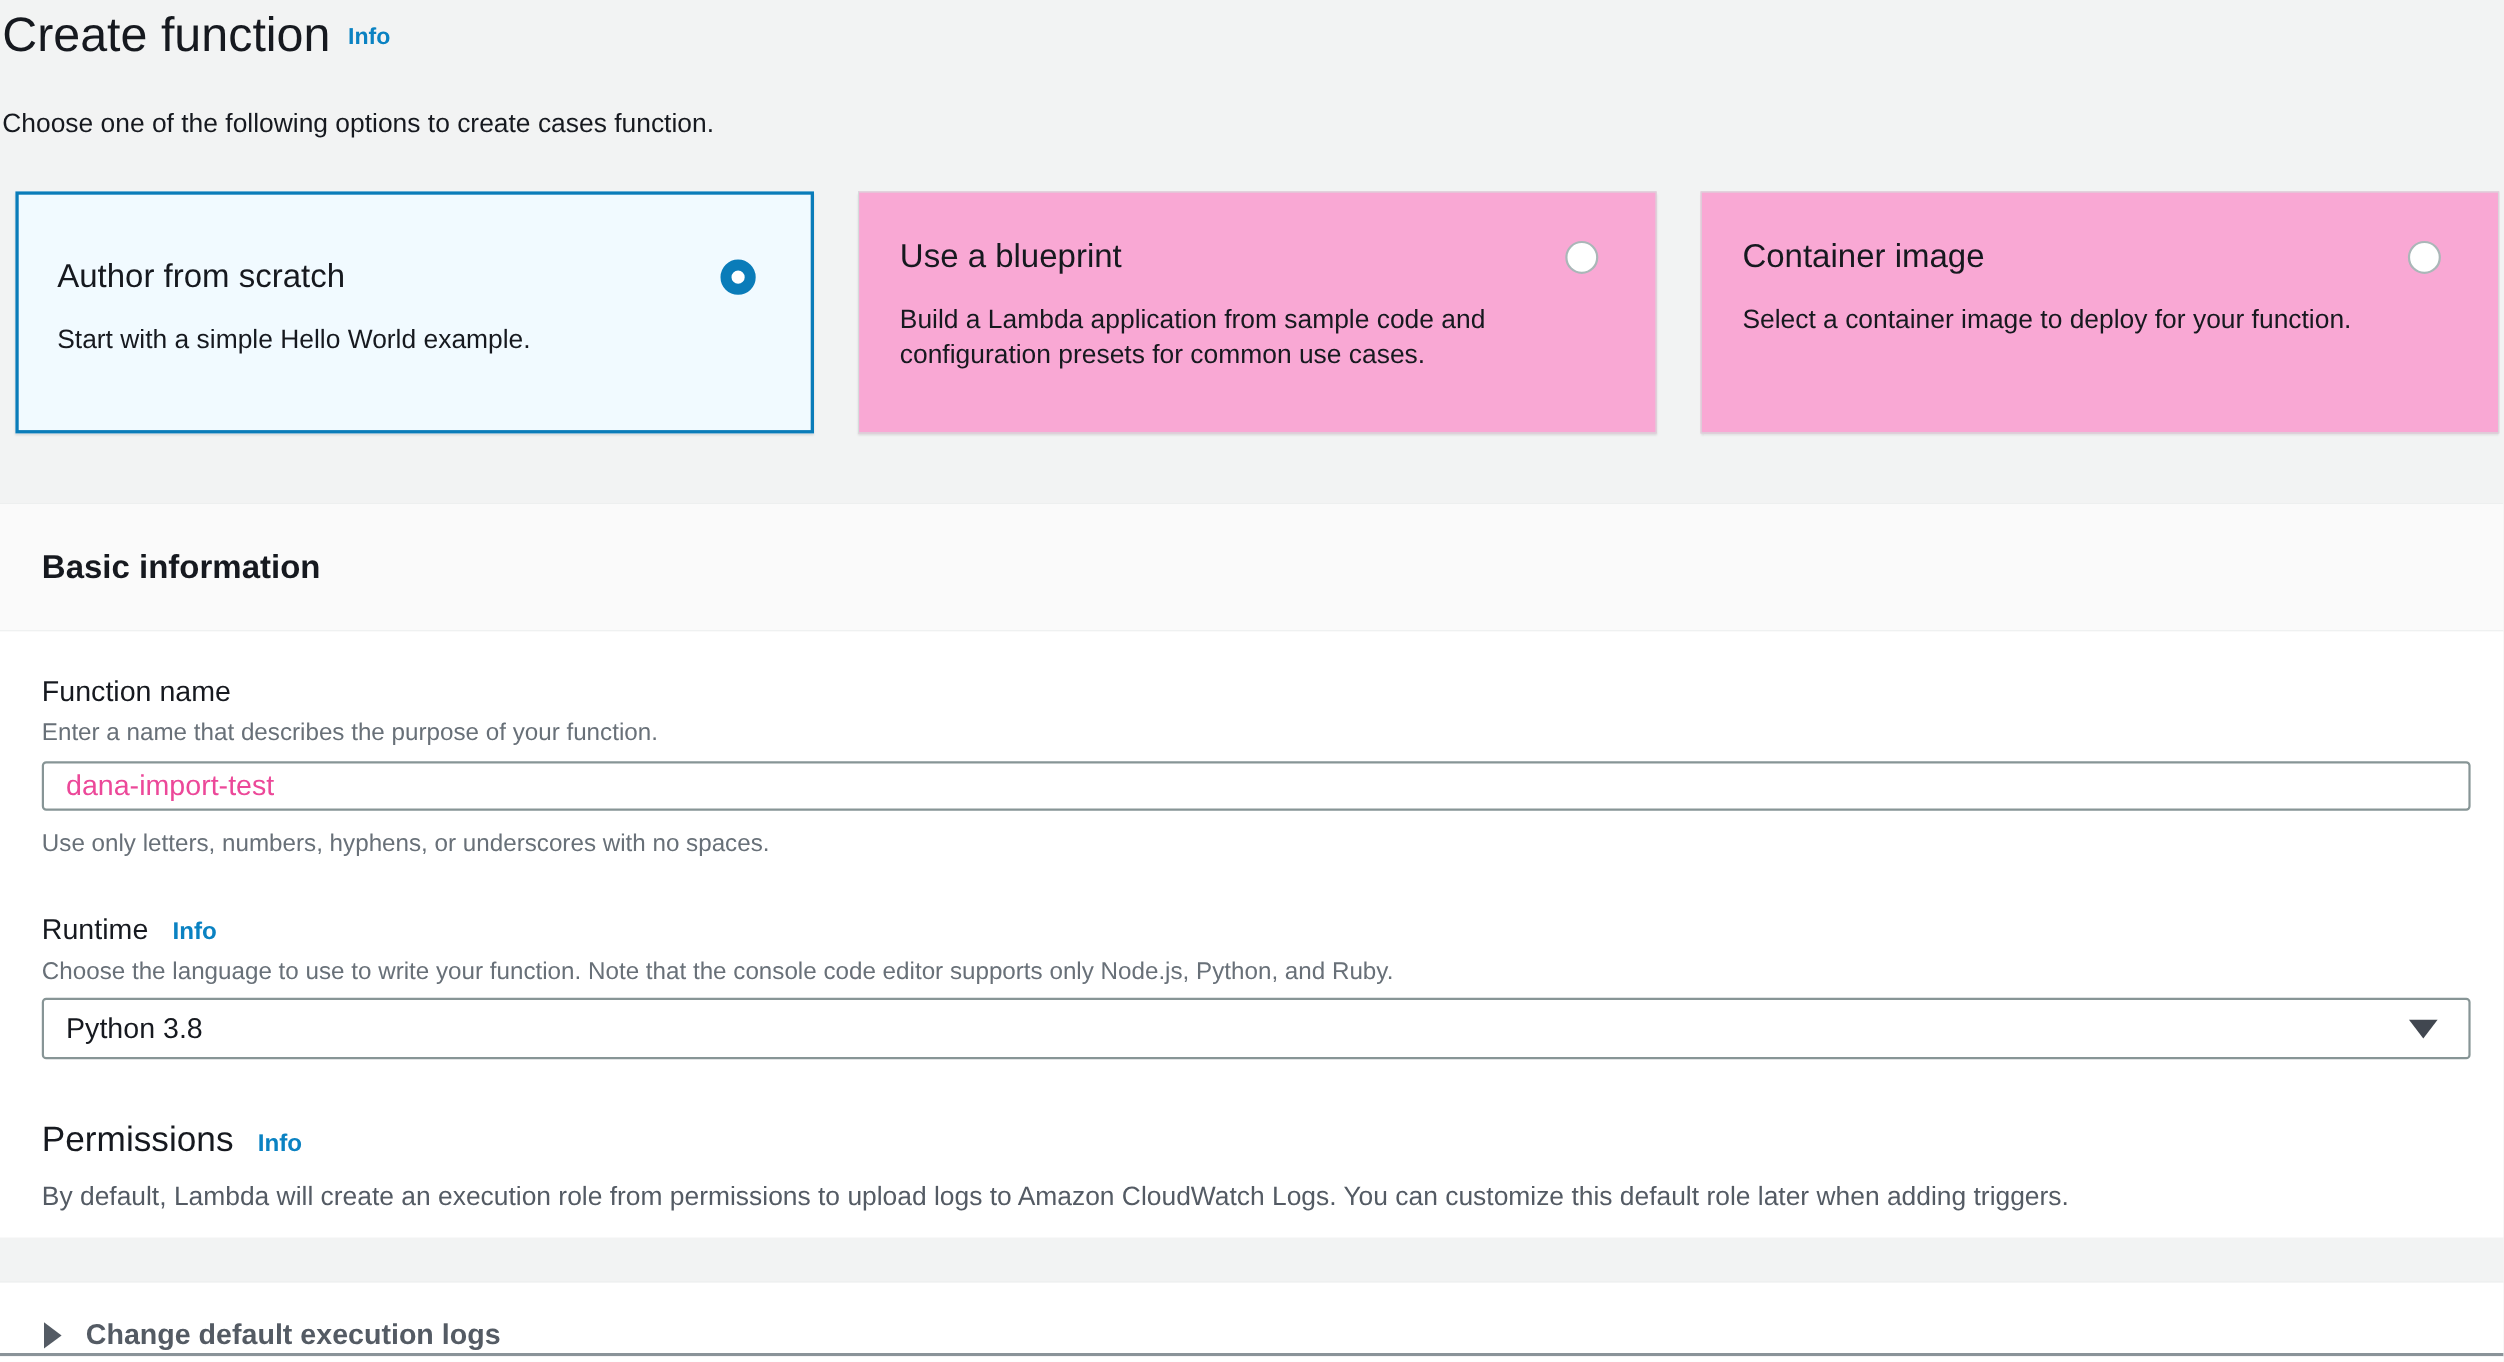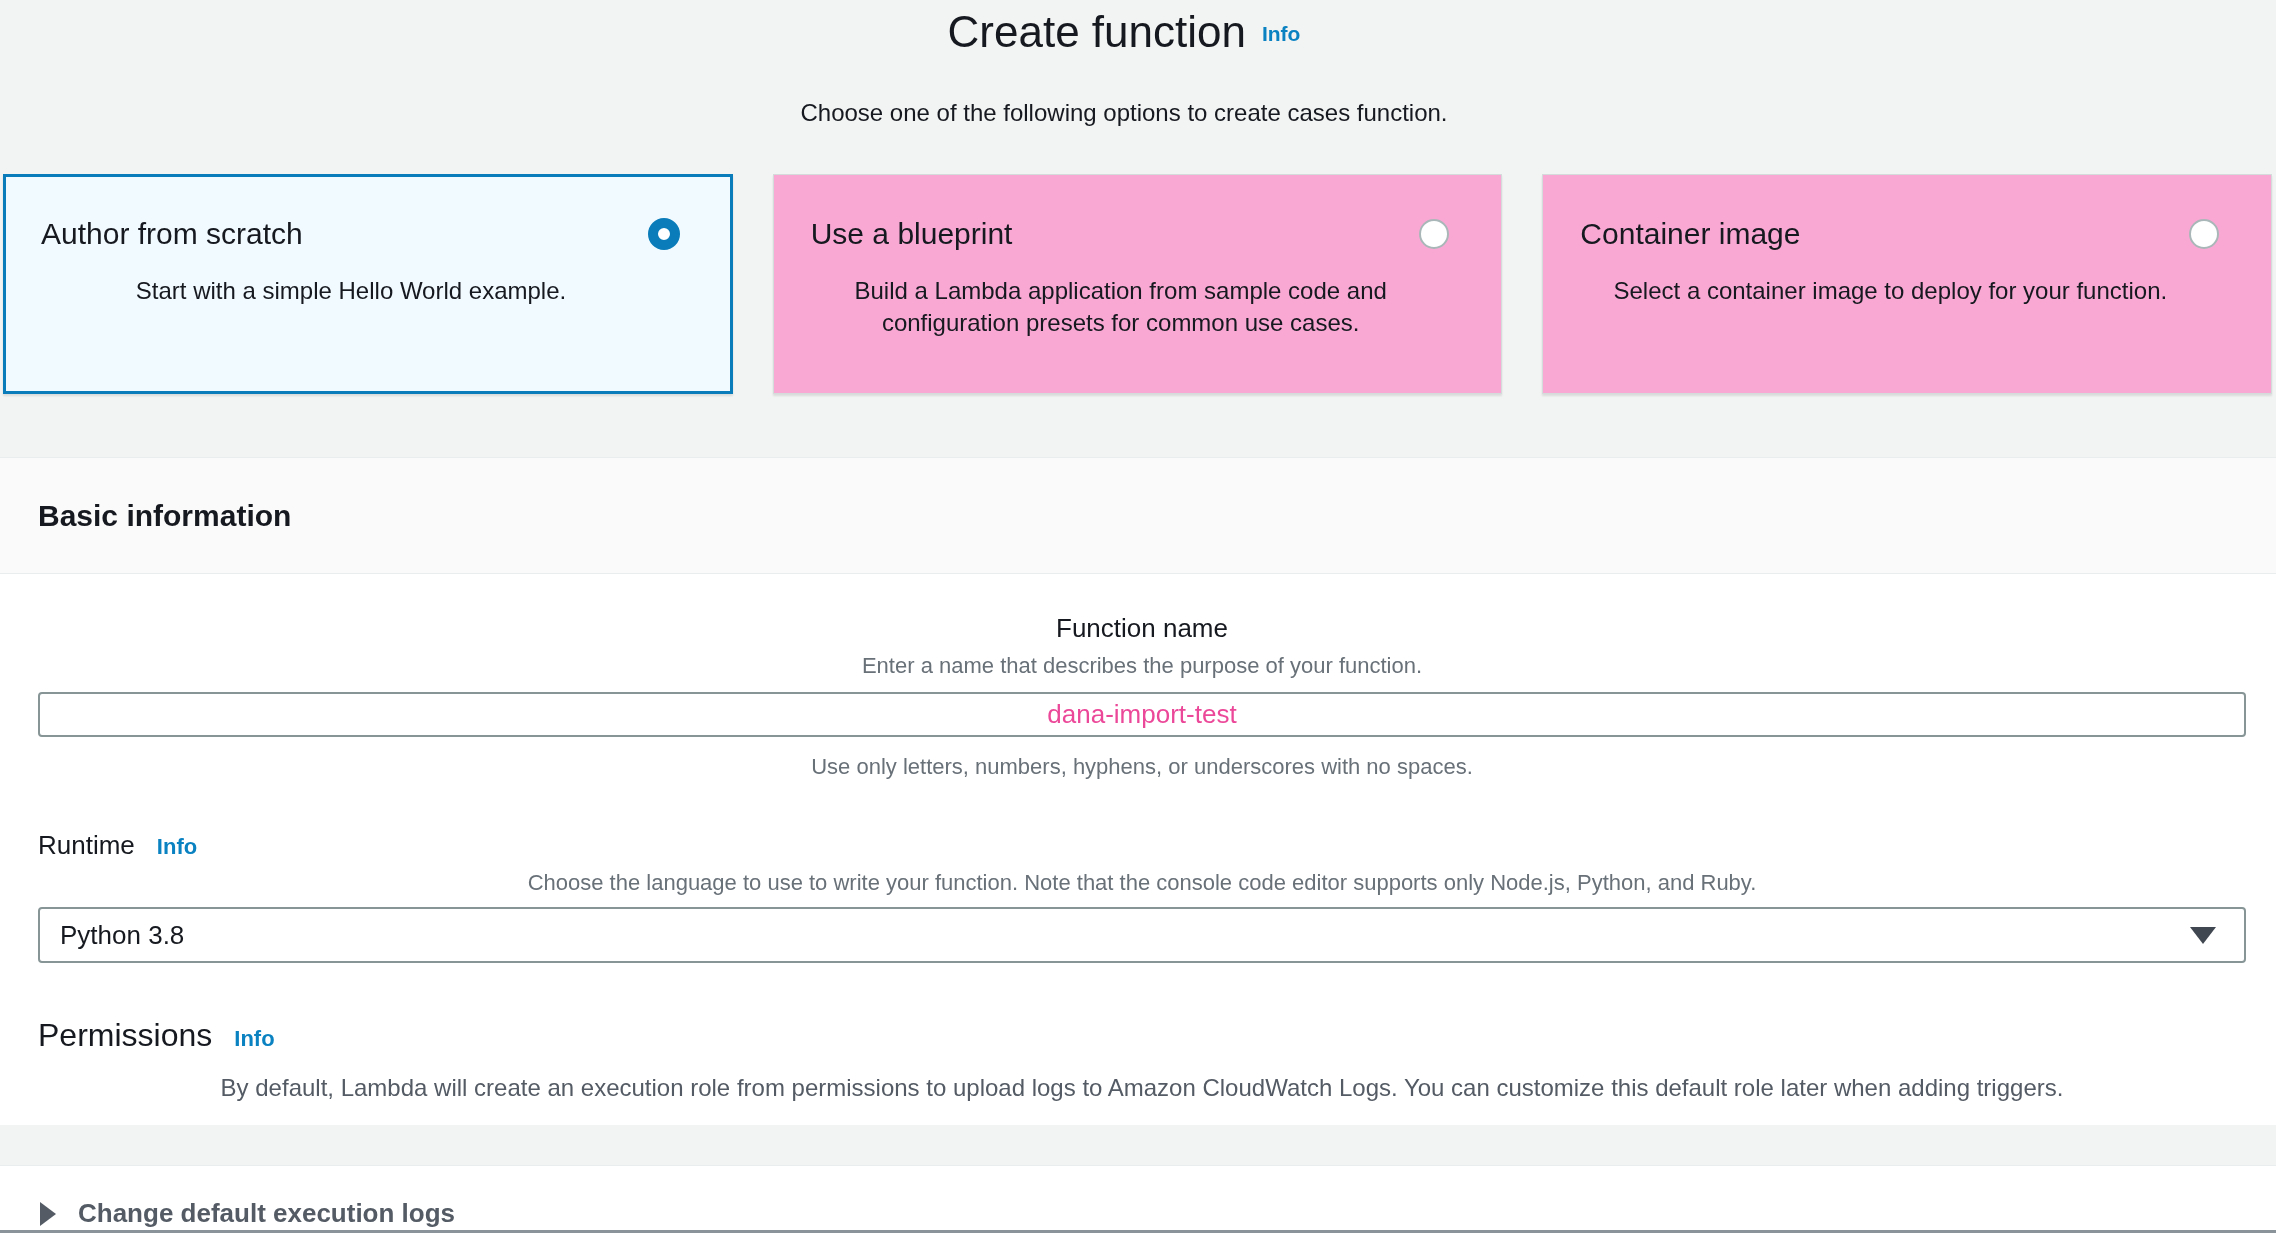--- a/index.html
+++ b/index.html
@@ -1,15 +1,15 @@
 <!DOCTYPE html>
 <html><head>
 <meta charset="utf-8">
 <style>
-  * { margin: 0; padding: 0; box-sizing: border-box; text-align: center; }
+  * { margin: 0; padding: 0; box-sizing: border-box; }
   html, body { width: 2276px; height: 1238px; overflow: hidden; }
   body {
     font-family: "Liberation Sans", sans-serif;
     background: #f2f3f3;
     color: #16191f;
     position: relative;
   }
 
   
   .page-header { padding: 6px 30px 0 2px; }
@@ -44,21 +44,22 @@
     height: 220px;
     background: #f9a8d4;
     border: 1px solid #d5dbdb;
     box-shadow: 0 2px 2px rgba(0,0,0,0.10);
     padding: 40px 40px 0 37px;
     cursor: pointer;
   }
   .option-card.selected {
     background: #f1faff;
     border: 3px solid #0a7cb9;
-    padding: 38px 38px 0 35px;
+    padding: 56px 38px 0 35px;
+    margin-left: 11px;
   }
   .card-top {
     display: flex;
     align-items: center;
     justify-content: space-between;
   }
   .card-title {
     font-size: 30px;
     font-weight: 400;
     color: #16191f;

